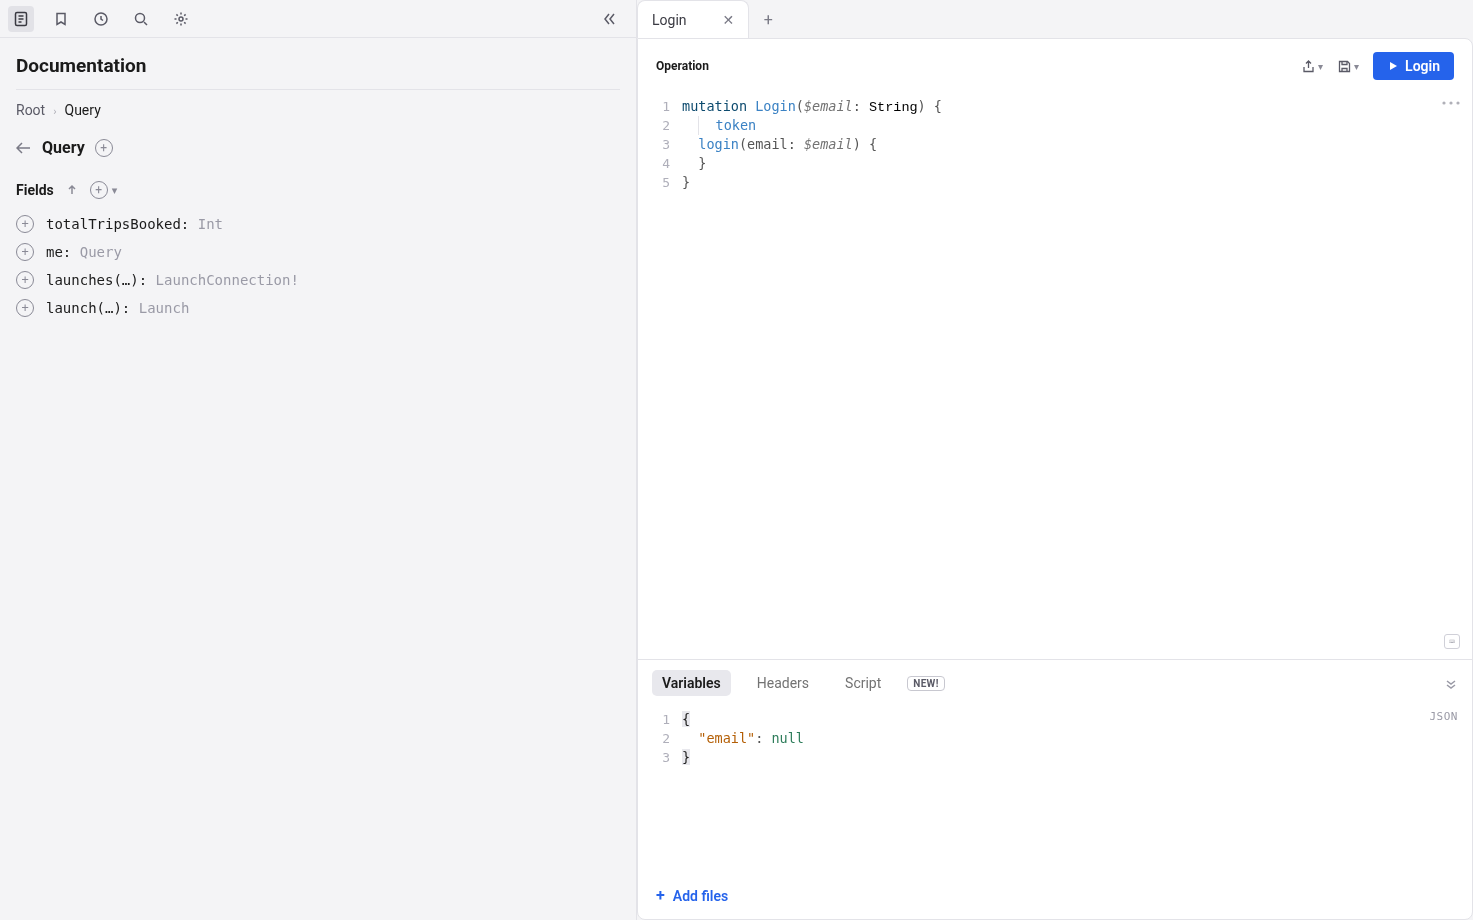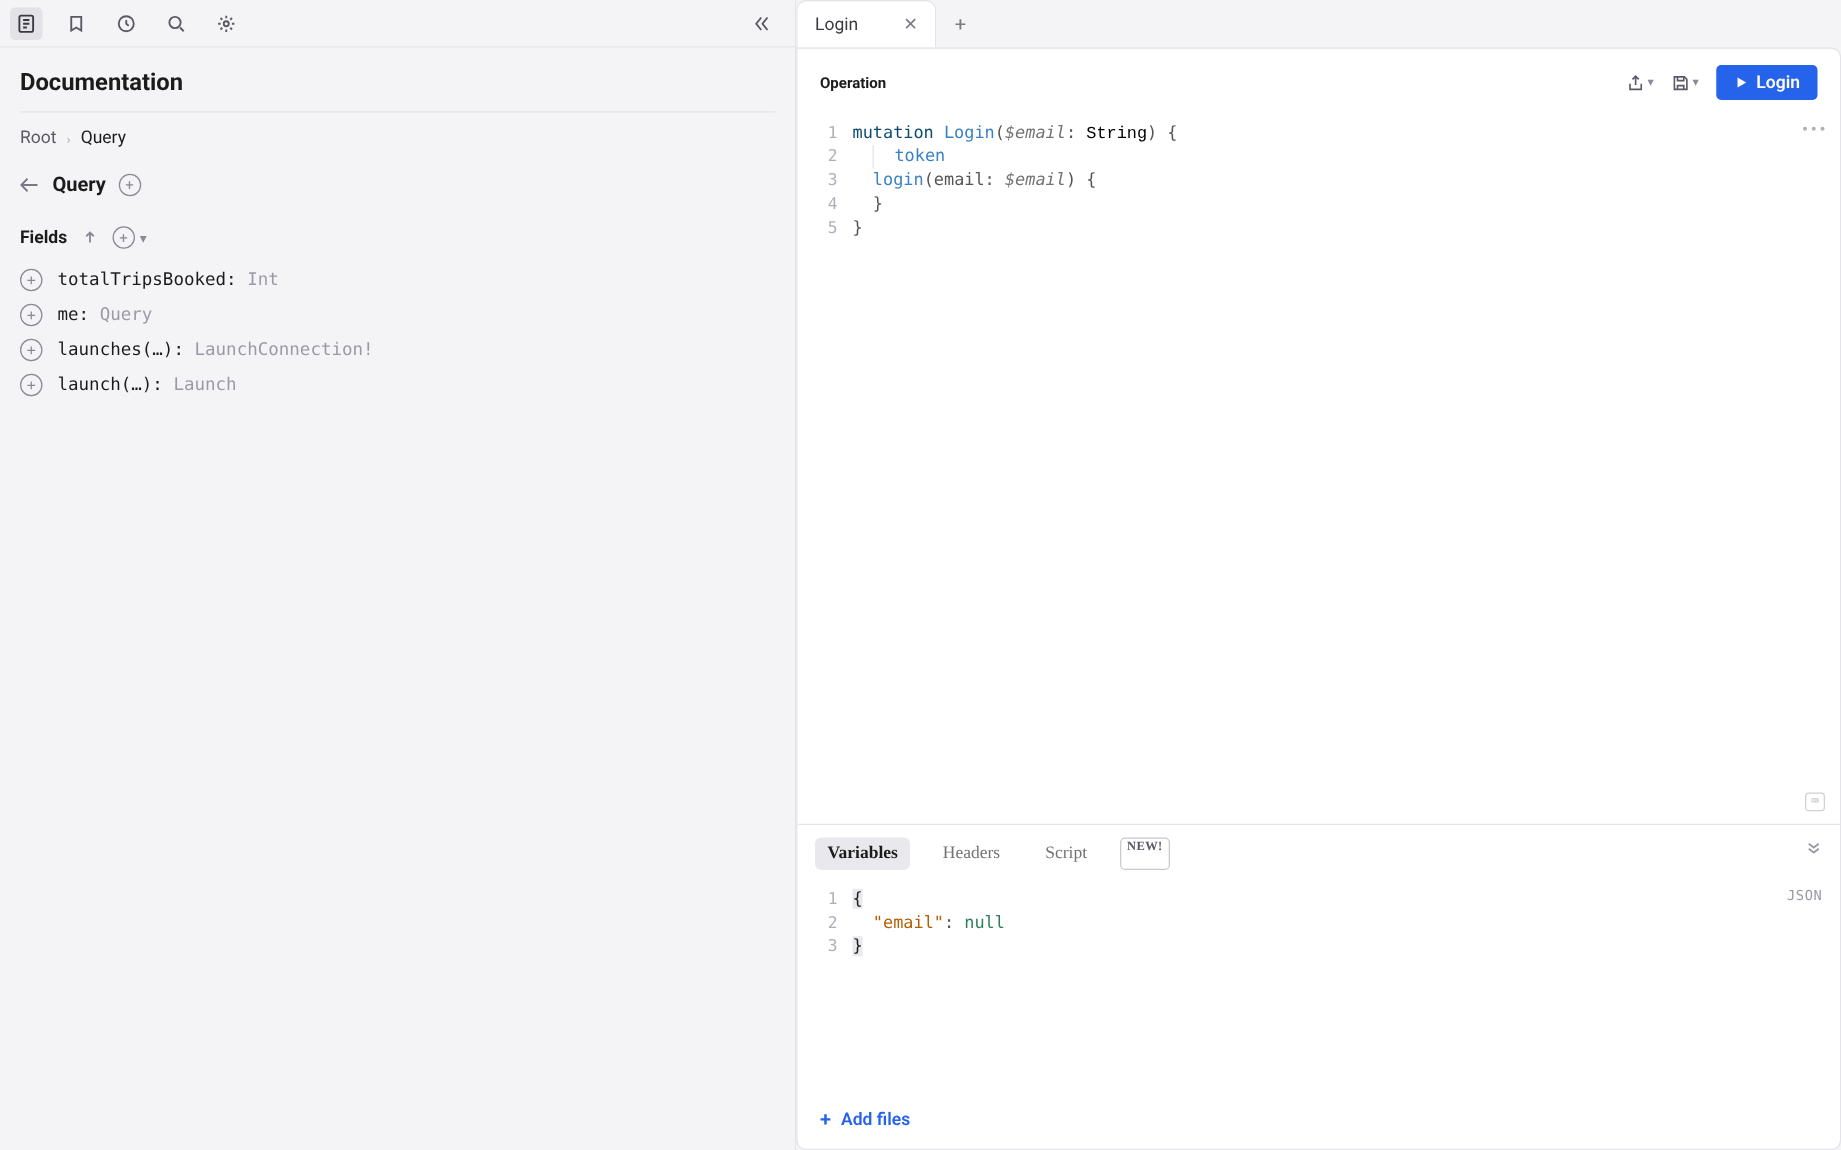--- a/index.html
+++ b/index.html
@@ -133,21 +133,21 @@
   .indent-guide{border-left:1px solid #E3E3E8;display:inline-block;height:19px;vertical-align:top;}
 
   .ed-corner { position:absolute;right:12px;top:8px;color:#B0B0B8;}
   .kbd-corner { position:absolute;right:12px;bottom:10px;color:#B0B0B8;border:1px solid #D0D0D8;border-radius:3px;font-size:10px;padding:1px 4px;}
 
   .bottom {
     border-top:1px solid #E3E3E8;
     display:flex;flex-direction:column;
     height:260px;
   }
-  .btabs { display:flex;gap:16px;padding:10px 14px;font-family:Liberation Serif, serif;}
+  .btabs { display:flex;align-items:center;gap:16px;padding:10px 14px;}
   .btab { color:#737373;font-size:14px;padding:5px 10px;border-radius:5px; }
   .btab.active { background:#E8E8ED;color:#1B1B1B;font-weight:600;}
   .badge-new { border:1px solid #C8C8D0;border-radius:4px;padding:1px 5px;font-size:10px;font-weight:700;color:#5A5A66;letter-spacing:0.3px;}
   .btabs .collapse2 { margin-left:auto;color:#9A9AA6;}
 
   .var-editor { flex:1;display:flex;position:relative;}
   .json-badge { position:absolute;right:14px;top:4px;font-size:11px;color:#9A9AA6;letter-spacing:0.5px;}
 
   .addfiles { display:flex;align-items:center;gap:8px;color:#2563EB;font-weight:600;font-size:14px;padding:14px 18px;}
   .plus{font-size:16px;}

